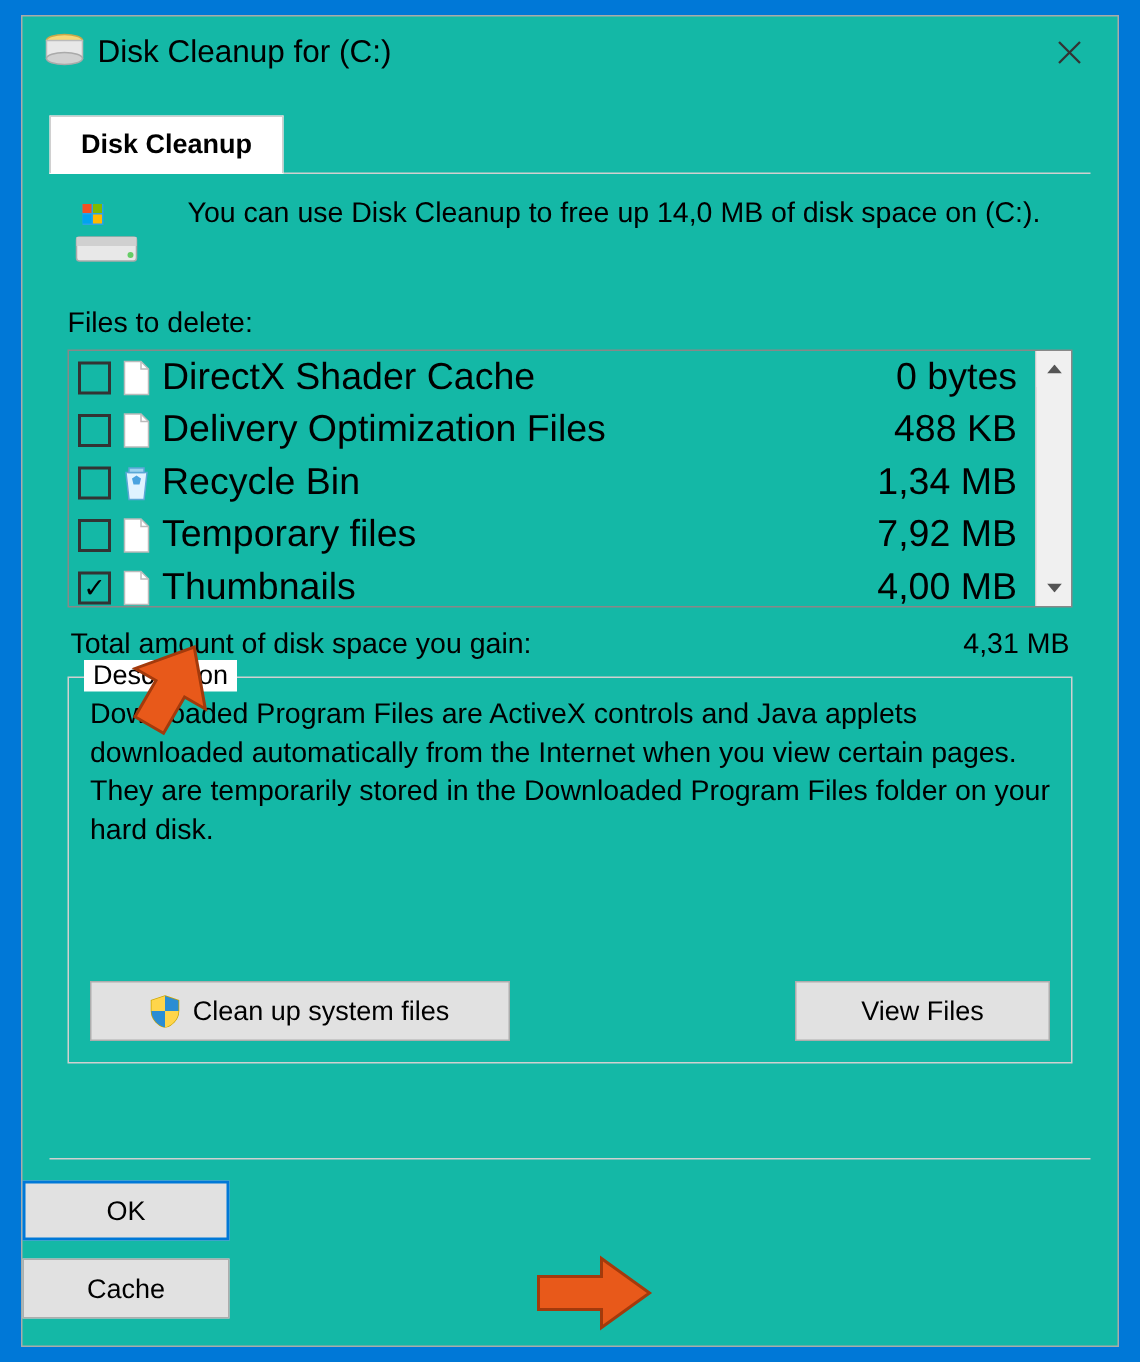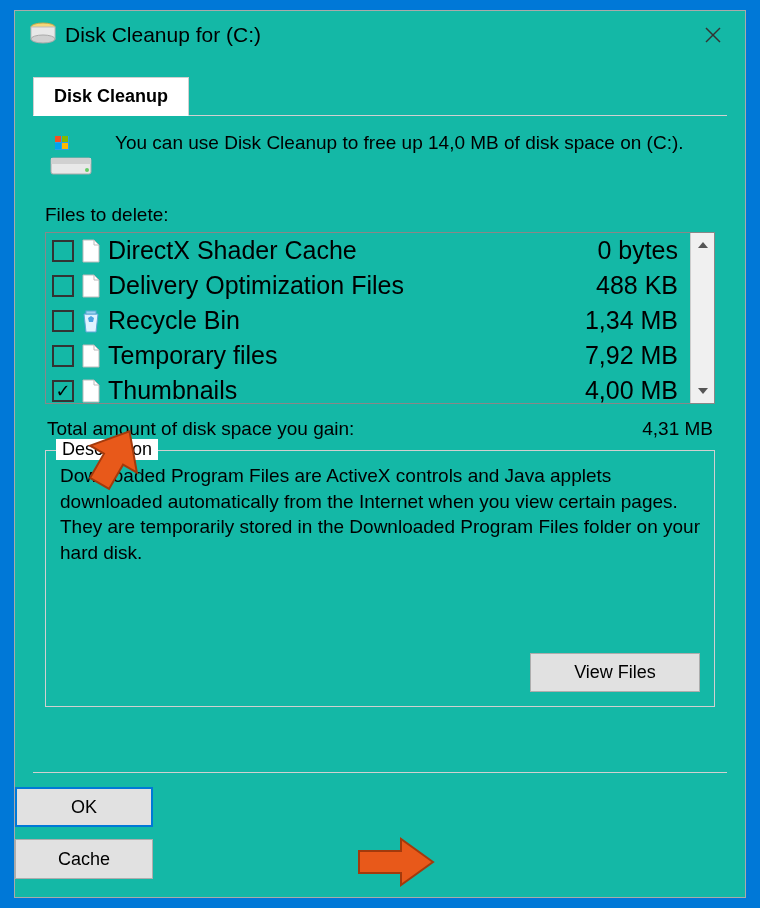--- a/index.html
+++ b/index.html
@@ -57,21 +57,21 @@
 }
 .content {
   padding: 14px 30px 0 30px;
   flex: 1;
   display: flex;
   flex-direction: column;
 }
 .intro-row {
   display: flex;
   align-items: flex-start;
-  gap: 18px;
+  gap: 28px;
   margin-bottom: 18px;
 }
 .drive-icon {
   width: 52px;
   flex-shrink: 0;
 }
 .intro-text {
   font-size: 19px;
   line-height: 1.35;
 }
@@ -315,20 +315,33 @@
 
     <div class="total-row">
       <span>Total amount of disk space you gain:</span>
       <span class="tval">4,31 MB</span>
     </div>
 
     <div class="desc-group">
       <span class="desc-legend">Description</span>
       <div class="desc-text">Downloaded Program Files are ActiveX controls and Java applets downloaded automatically from the Internet when you view certain pages. They are temporarily stored in the Downloaded Program Files folder on your hard disk.</div>
       <div class="mid-buttons">
+        <button class="win-btn cleanup">
+          <span class="shield">
+            <svg width="20" height="22" viewBox="0 0 20 22">
+              <path d="M10 1 L19 4 V11 C19 17 14 21 10 22 C6 21 1 17 1 11 V4 Z" fill="#ffd54a" stroke="#c9a400"></path>
+              <path d="M10 1 L19 4 V11 L10 11 Z" fill="#2a8dd4"></path>
+              <path d="M10 11 L10 22 C6 21 1 17 1 11 Z" fill="#2a8dd4" opacity="0"></path>
+              <path d="M1 4 L10 1 V11 H1 Z" fill="#ffd54a"></path>
+              <path d="M10 11 H19 V11 C19 17 14 21 10 22 Z" fill="#ffd54a"></path>
+              <path d="M10 11 V22 C6 21 1 17 1 11 Z" fill="#2a8dd4"></path>
+            </svg>
+          </span>
+          <span>Clean up system files</span>
+        </button>
         <button class="win-btn view-files">View Files</button>
       </div>
     </div>
 
   </div>
 
   <div class="divider"></div>
 
   <div class="footer">
     <button class="win-btn ok">OK</button>

